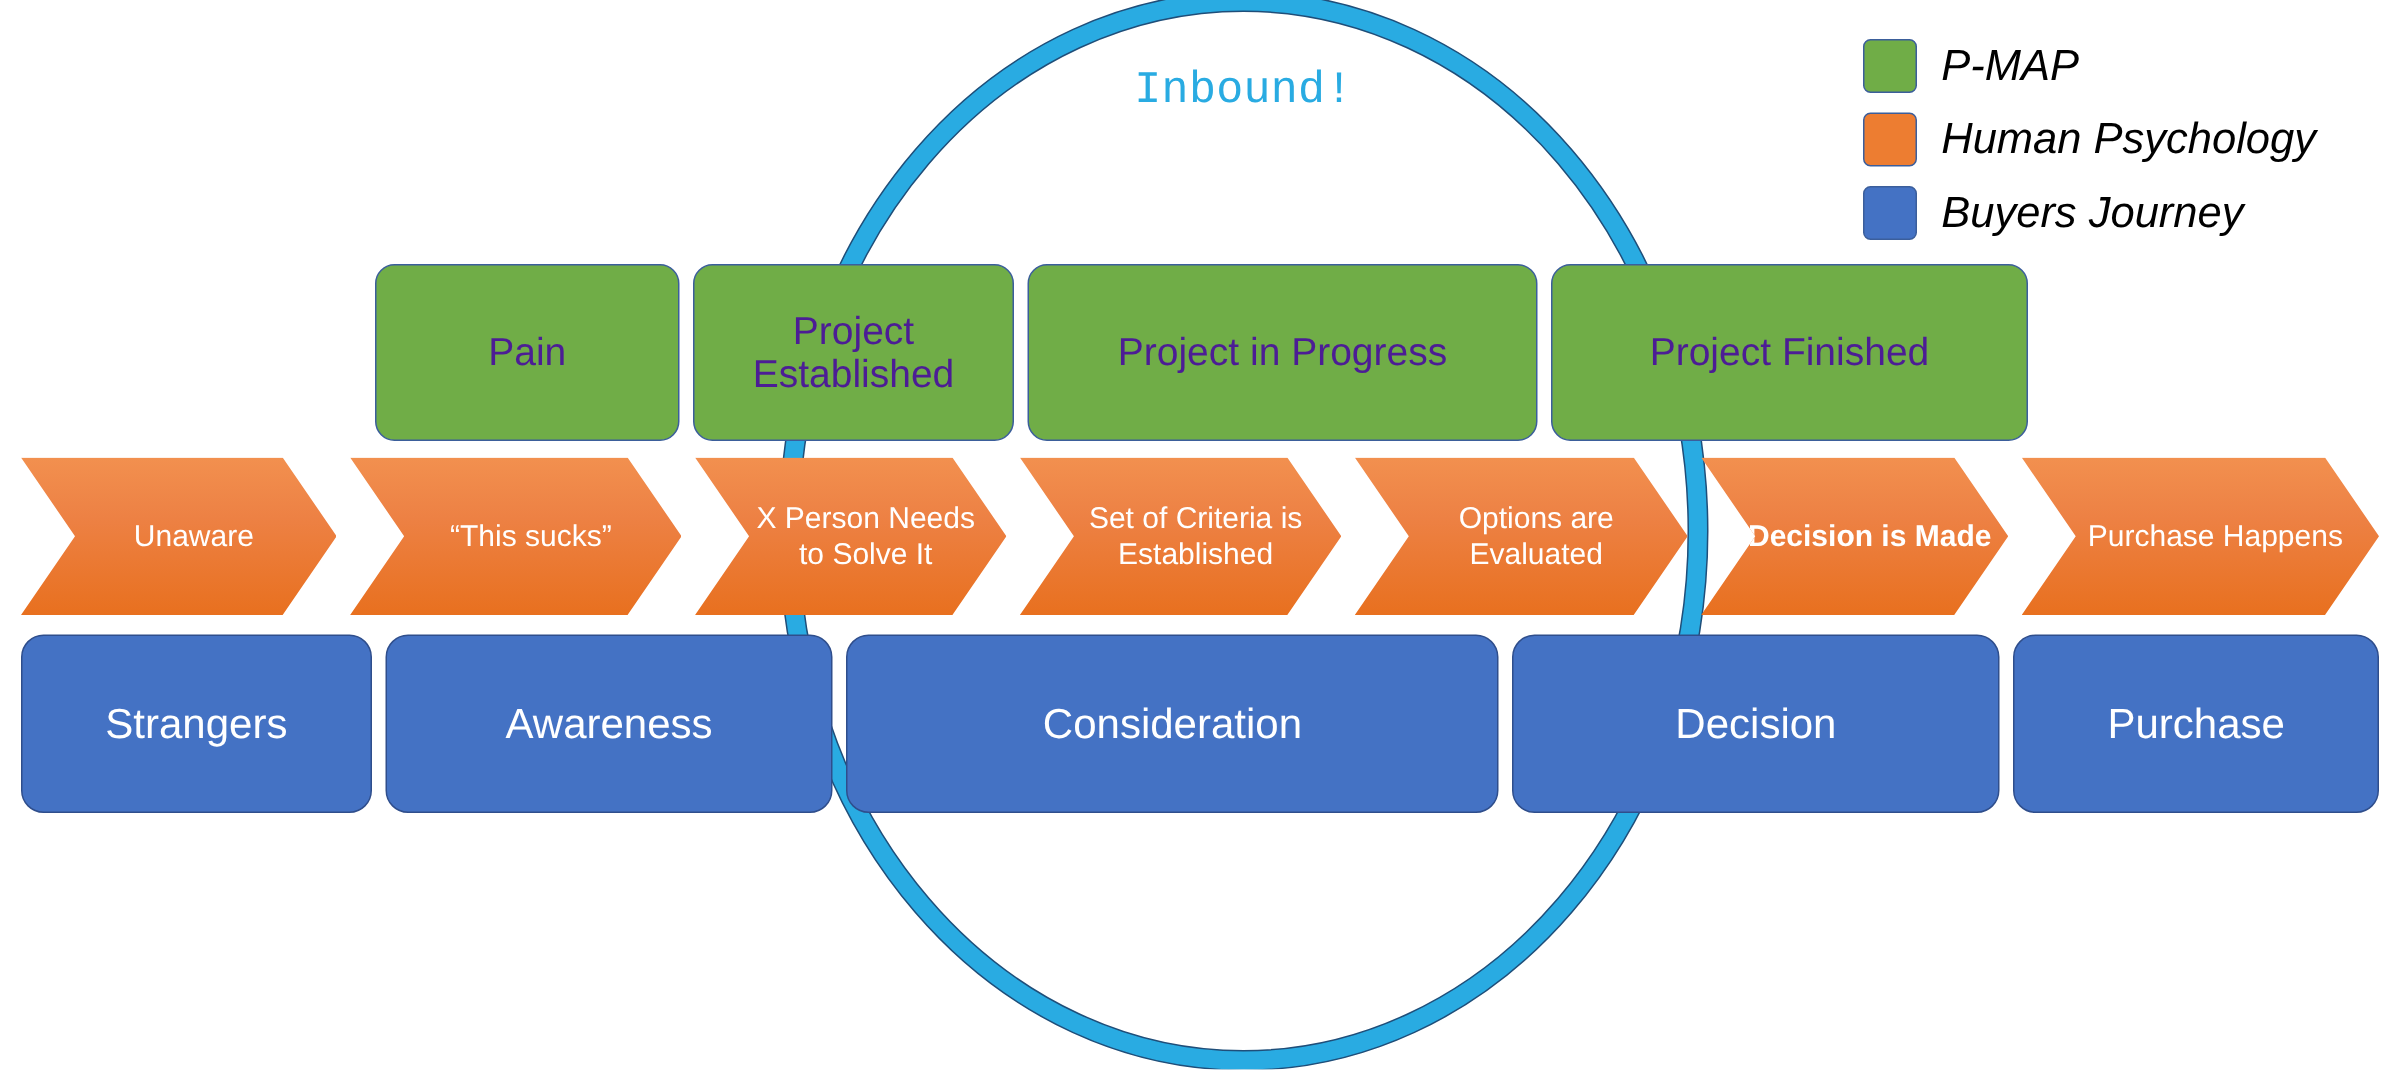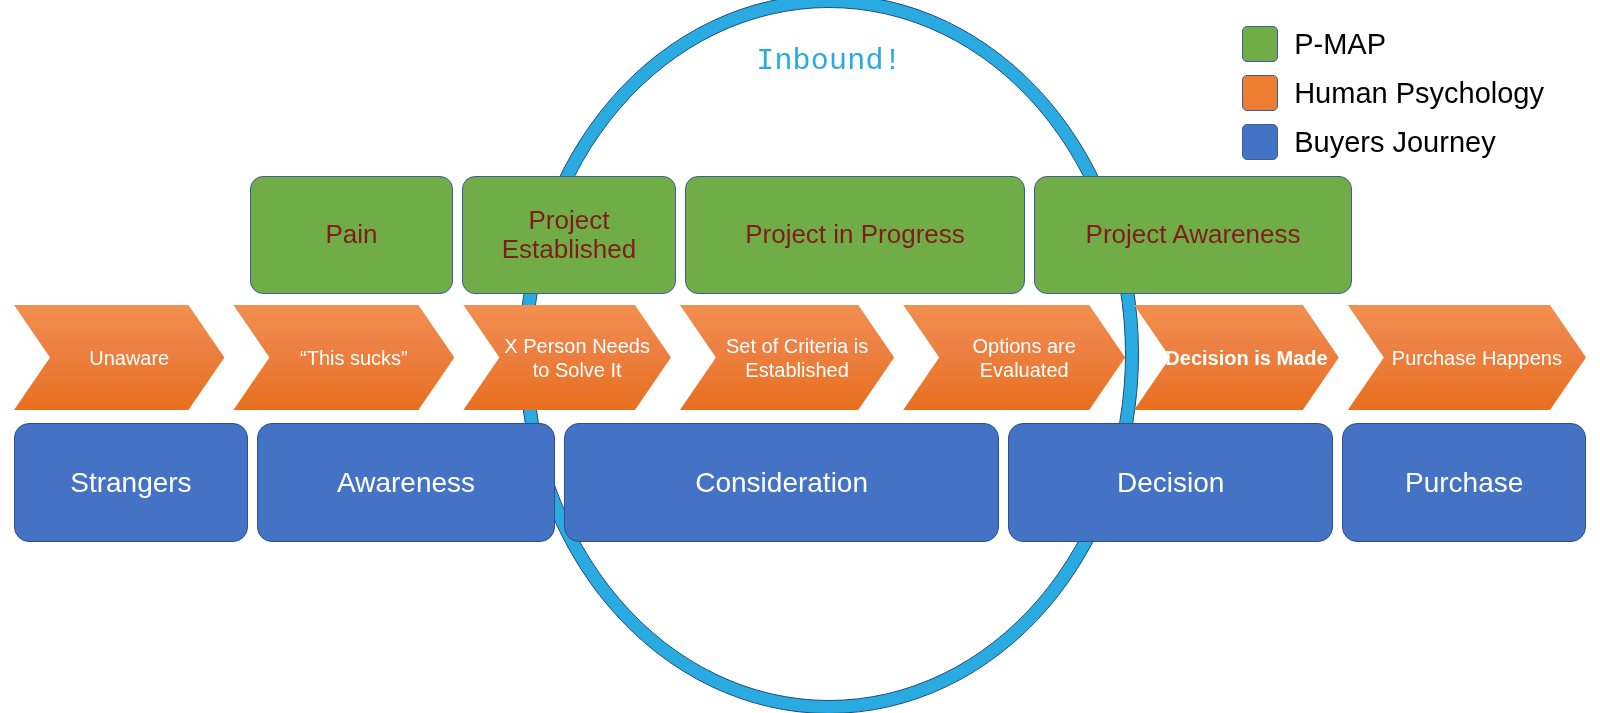--- a/index.html
+++ b/index.html
@@ -58,21 +58,21 @@
     z-index: 3;
   }
   .pmap-box {
     background: #70AD47;
     border: 1.2px solid #3B5E9B;
     border-radius: 13px;
     margin-right: 9px;
     display: flex;
     align-items: center;
     justify-content: center;
-    color: #7f1d1d;
+    color: #4c1d95;
     font-size: 26px;
     line-height: 1.12;
     text-align: center;
     box-sizing: border-box;
     padding: 2px 6px;
   }
   .pmap-box:last-child { margin-right: 0; }
 
   
   #row-psych {
@@ -139,20 +139,21 @@
     z-index: 5;
     display: flex;
     flex-direction: column;
     gap: 13px;
     align-items: flex-start;
   }
   .legend-row {
     display: flex;
     align-items: center;
     gap: 16px;
+    font-style: italic;
   }
   .legend-swatch {
     width: 34px;
     height: 34px;
     border-radius: 5px;
     border: 1.2px solid #3B5E9B;
     flex: none;
   }
   .legend-label {
     font-size: 29px;
@@ -192,21 +193,21 @@
     <div class="pmap-box" style="width:203px;">
       <span>Pain</span>
     </div>
     <div class="pmap-box" style="width:214px;">
       <span>Project Established</span>
     </div>
     <div class="pmap-box" style="width:340px;">
       <span>Project in Progress</span>
     </div>
     <div class="pmap-box" style="width:318px;">
-      <span>Project Awareness</span>
+      <span>Project Finished</span>
     </div>
   </div>
 
   <div class="row" id="row-psych">
     <div class="chev first" style="width:218px;">
       <span>Unaware</span>
     </div>
     <div class="chev" style="width:229px;">
       <span>“This sucks”</span>
     </div>

